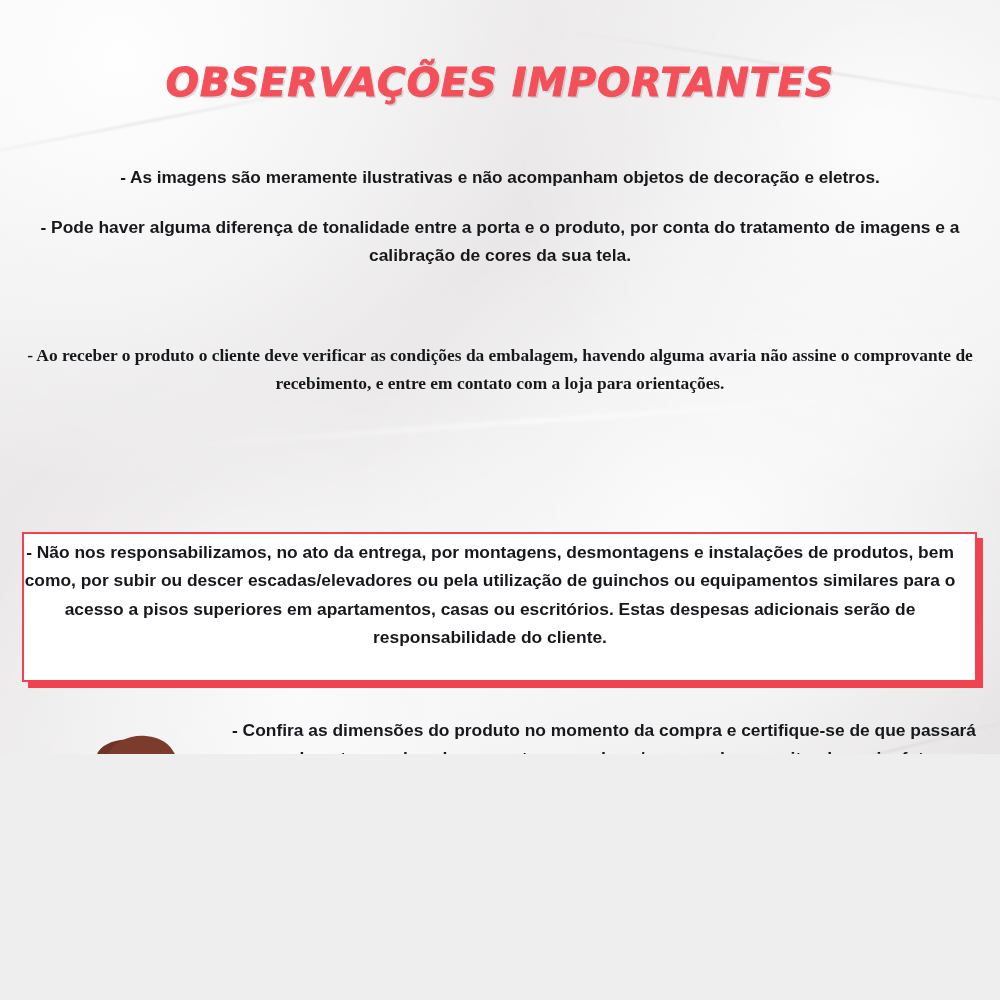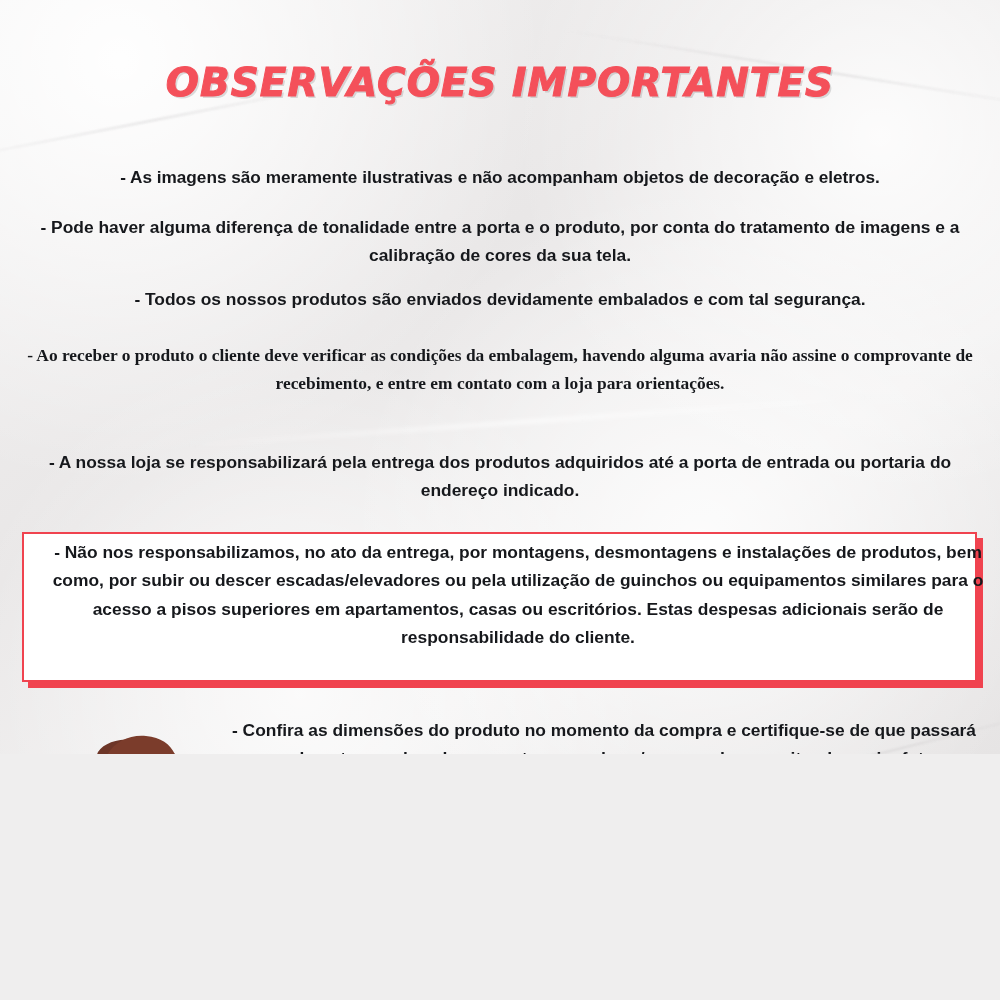--- a/index.html
+++ b/index.html
@@ -80,21 +80,21 @@
     top: 532px;
     width: 955px;
     height: 150px;
     background: #ffffff;
     border: 2px solid #f0434f;
     box-shadow: 6px 6px 0 0 #f0434f;
     box-sizing: border-box;
   }
   #p6 {
     position: absolute;
-    left: 48px;
+    left: 20px;
     top: 538px;
     width: 940px;
     text-align: center;
     font-weight: bold;
     font-size: 17.4px;
     line-height: 28.4px;
     color: #16181c;
   }
 
   #p7 {
@@ -256,23 +256,21 @@
   <div class="vein" style="left:560px; top:70px; width:520px; transform:rotate(9deg);"></div>
   <div class="vein2" style="left:180px; top:420px; width:700px; transform:rotate(-4deg);"></div>
   <div class="vein" style="left:620px; top:760px; width:460px; transform:rotate(-14deg);"></div>
   <div class="vein2" style="left:-40px; top:880px; width:380px; transform:rotate(7deg);"></div>
   <div class="vein" style="left:300px; top:640px; width:500px; transform:rotate(3deg);"></div>
 
   <div id="title">OBSERVAÇÕES IMPORTANTES</div>
 
   <div class="para" id="p1">- As imagens são meramente ilustrativas e não acompanham objetos de decoração e eletros.</div>
   <div class="para" id="p2">- Pode haver alguma diferença de tonalidade entre a porta e o produto, por conta do tratamento de imagens e a calibração de cores da sua tela.</div>
-  <div class="para" id="p3">- Todos os nossos produtos são enviados devidamente embalados e com tal segurança.</div>
   <div class="para" id="p4">- Ao receber o produto o cliente deve verificar as condições da embalagem, havendo alguma avaria não assine o comprovante de recebimento, e entre em contato com a loja para orientações.</div>
-  <div class="para" id="p5">- A nossa loja se responsabilizará pela entrega dos produtos adquiridos até a porta de entrada ou portaria do endereço indicado.</div>
 
   <div id="highlight-box"></div>
   <div id="p6">- Não nos responsabilizamos, no ato da entrega, por montagens, desmontagens e instalações de produtos, bem como, por subir ou descer escadas/elevadores ou pela utilização de guinchos ou equipamentos similares para o acesso a pisos superiores em apartamentos, casas ou escritórios. Estas despesas adicionais serão de responsabilidade do cliente.</div>
 
   <div id="p7">- Confira as dimensões do produto no momento da compra e certifique-se de que passará normalmente por elevadores, portas, escadas e/ou corredores, evitando assim futuros desagrados ou imprevistos com a entrega do produto.</div>
 
   <svg id="woman" viewBox="0 0 310 300">
 
     <path d="M58 62 C48 86 46 120 56 148 C62 166 76 176 92 178 C110 182 130 176 140 160 C152 140 152 100 142 74 C132 48 72 40 58 62 Z" fill="#6d3527"></path>
 

